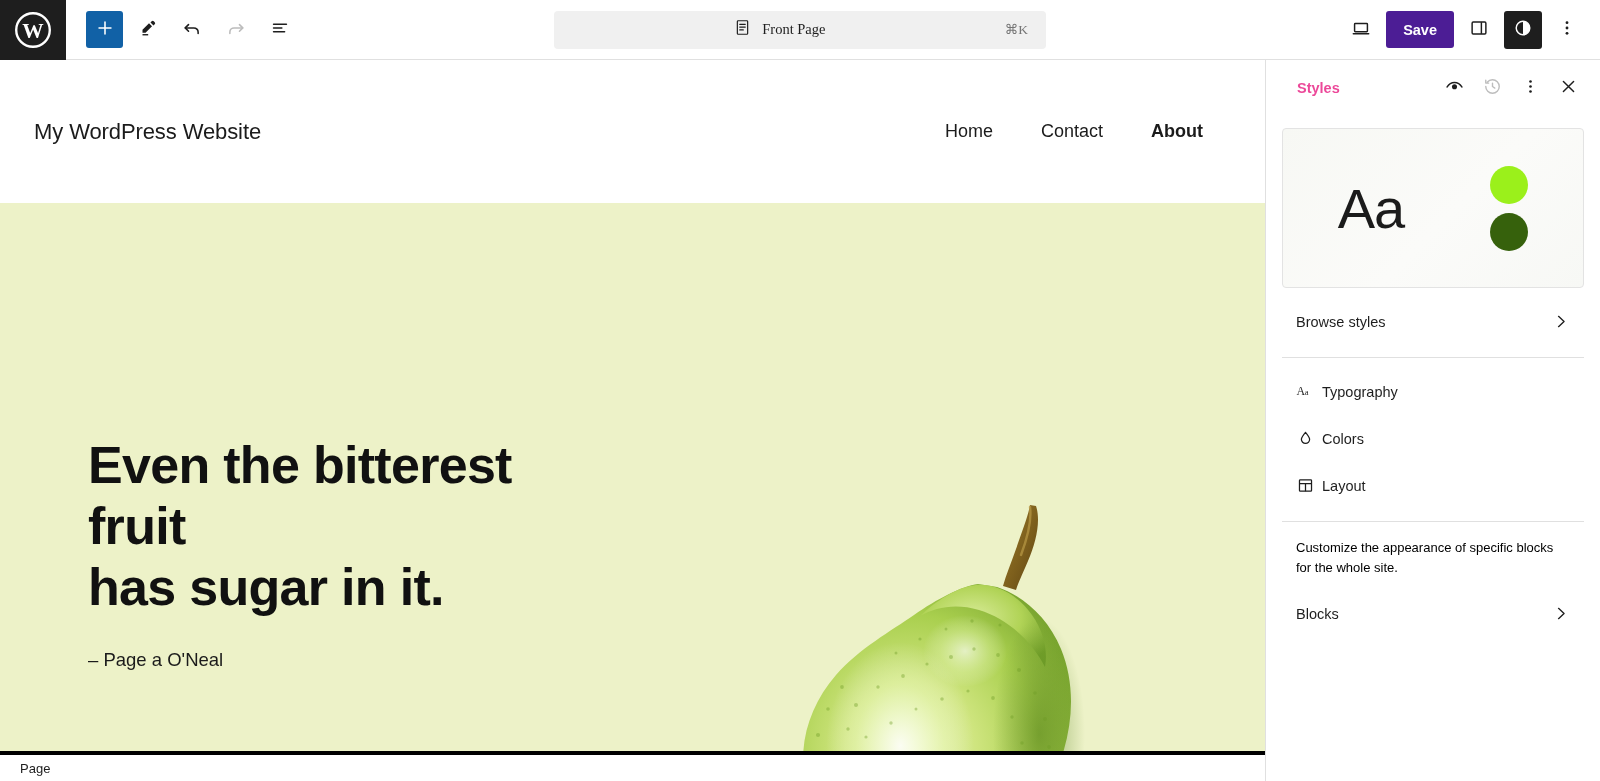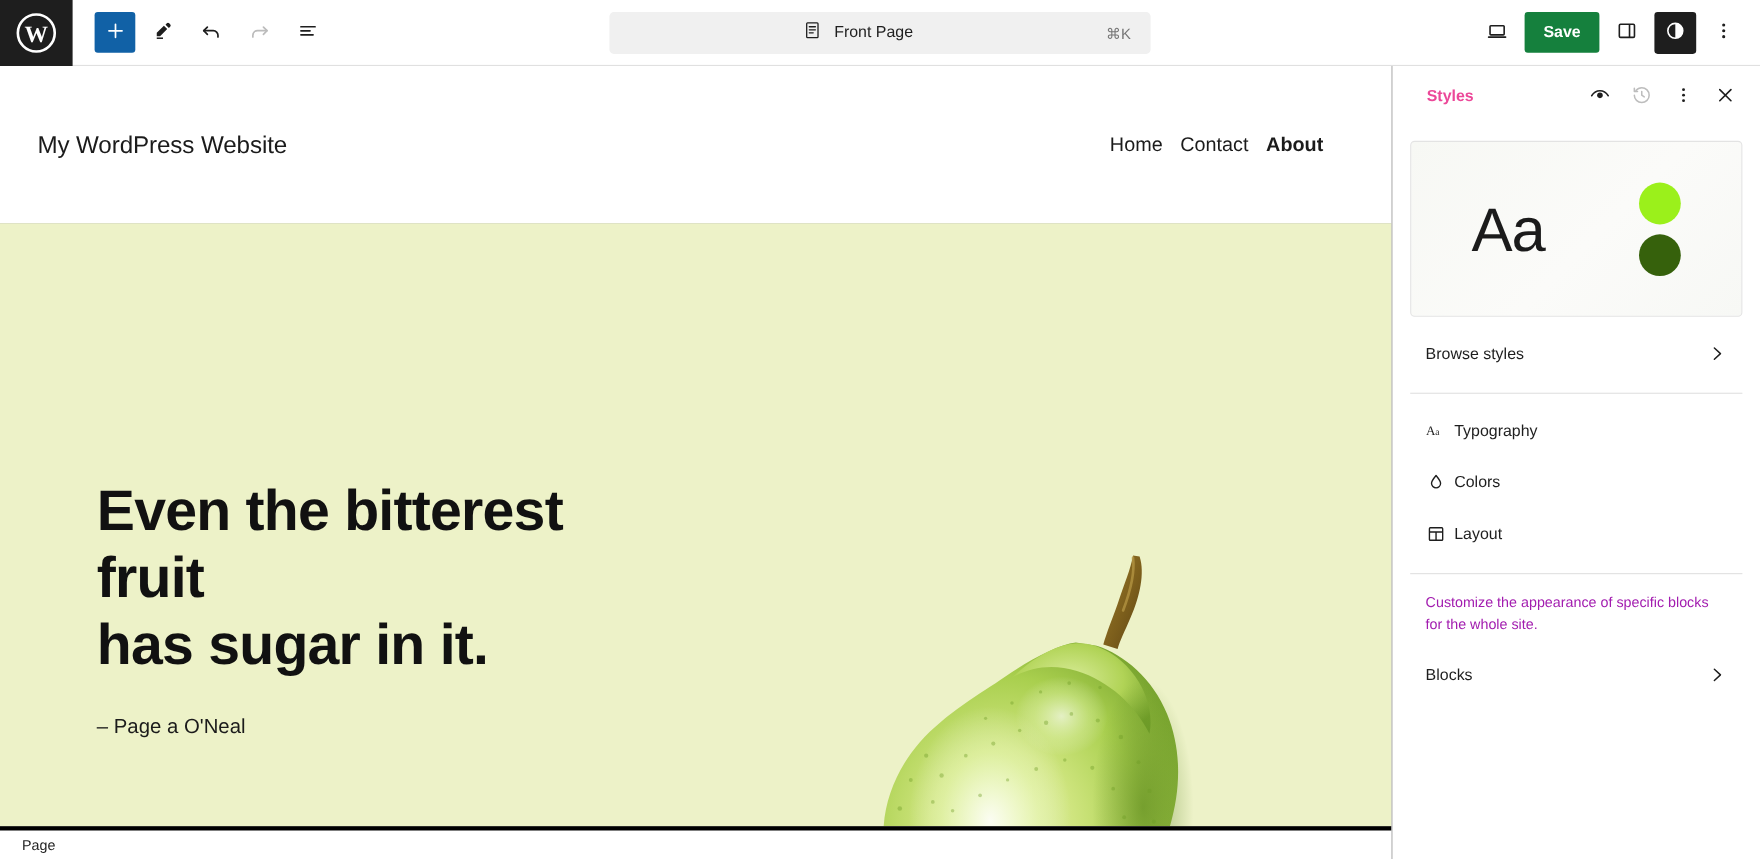--- a/index.html
+++ b/index.html
@@ -26,53 +26,53 @@
     display: flex; align-items: center; justify-content: center; cursor: pointer;
     color: #1e1e1e;
   }
   .tb-btn.primary { background: #1161a6; color: #fff; width: 37px; height: 37px; border-radius: 3px; }
   .tb-btn.disabled { color: #bcbcbc; cursor: default; }
 
   
   .cmdbar {
     position: absolute; left: 50%; transform: translateX(-50%);
     width: 492px; height: 38px; background: #f0f0f0; border-radius: 4px;
-    display: flex; align-items: center; cursor: pointer;
+    display: flex; align-items: center; cursor: pointer; font-family: Liberation Serif, serif;
   }
   .cmd-center {
     flex: 1; display: flex; align-items: center; justify-content: center; gap: 10px;
     font-size: 14.5px; color: #1e1e1e;
   }
   .cmd-shortcut { font-size: 13.5px; color: #757575; padding-right: 18px; }
 
   
   .tb-right { margin-left: auto; display: flex; align-items: center; gap: 6px; padding-right: 14px; }
   .save-btn {
-    background: #15803d; color: #fff; border: none; border-radius: 3px;
+    background: #4c1d95; color: #fff; border: none; border-radius: 3px;
     height: 37px; padding: 0 17px; font-size: 14.5px; font-weight: 600; cursor: pointer;
     font-family: "Liberation Sans", sans-serif;
   }
   .tb-btn.active-dark {
     background: #1e1e1e; color: #fff; border-radius: 3px; width: 38px; height: 38px;
   }
 
   
   .body-row { flex: 1; display: flex; min-height: 0; }
 
   
   .canvas-wrap {
     width: 1266px; min-width: 1266px; display: flex; flex-direction: column;
     background: #a3a3a3; border-right: 1px solid #e0e0e0; position: relative; overflow: hidden;
   }
   .site-header {
     height: 143px; min-height: 143px; background: #fff;
     display: flex; align-items: center; padding: 0 34px; position: relative;
   }
   .site-title { font-size: 22px; color: #1b1b1b; letter-spacing: -0.1px; }
-  .site-nav { margin-left: auto; display: flex; align-items: center; gap: 16px; padding-right: 28px; }
+  .site-nav { margin-left: auto; display: flex; align-items: center; gap: 48px; padding-right: 28px; }
   .nav-link { font-size: 18px; color: #1b1b1b; text-decoration: none; cursor: pointer; }
   .nav-link.current { font-weight: 700; }
 
   .hero {
     flex: 1; background: #EDF2C8; position: relative; overflow: hidden; display: flex;
   }
   .hero-text { padding: 232px 0 0 88px; width: 620px; }
   .quote-line { font-size: 52px; font-weight: 700; line-height: 1.17; color: #111; letter-spacing: -0.7px; }
   .quote-cite { margin-top: 32px; font-size: 18.5px; color: #1b1b1b; }
 
@@ -115,21 +115,21 @@
   .sp-row {
     height: 47px; display: flex; align-items: center; cursor: pointer;
     font-size: 14.5px; color: #1e1e1e; padding: 0 14px;
   }
   .sp-row .chev { margin-left: auto; color: #1e1e1e; display: flex; }
   .sp-row .row-icon { width: 26px; display: flex; align-items: center; color: #1e1e1e; }
   .sp-row .row-label { }
   .sp-section { padding-top: 10px; }
   .sp-divider { height: 1px; background: #e0e0e0; margin: 12px 0 0 0; }
   .sp-desc {
-    font-size: 13px; line-height: 1.55; color: #a21caf; padding: 16px 14px 12px 14px;
+    font-size: 13px; line-height: 1.55; color: #000000; padding: 16px 14px 12px 14px;
   }
 </style>
 </head>
 <body>
 
 <div class="app">
 
   <div class="topbar">
 
     <div class="wp-logo-btn">

